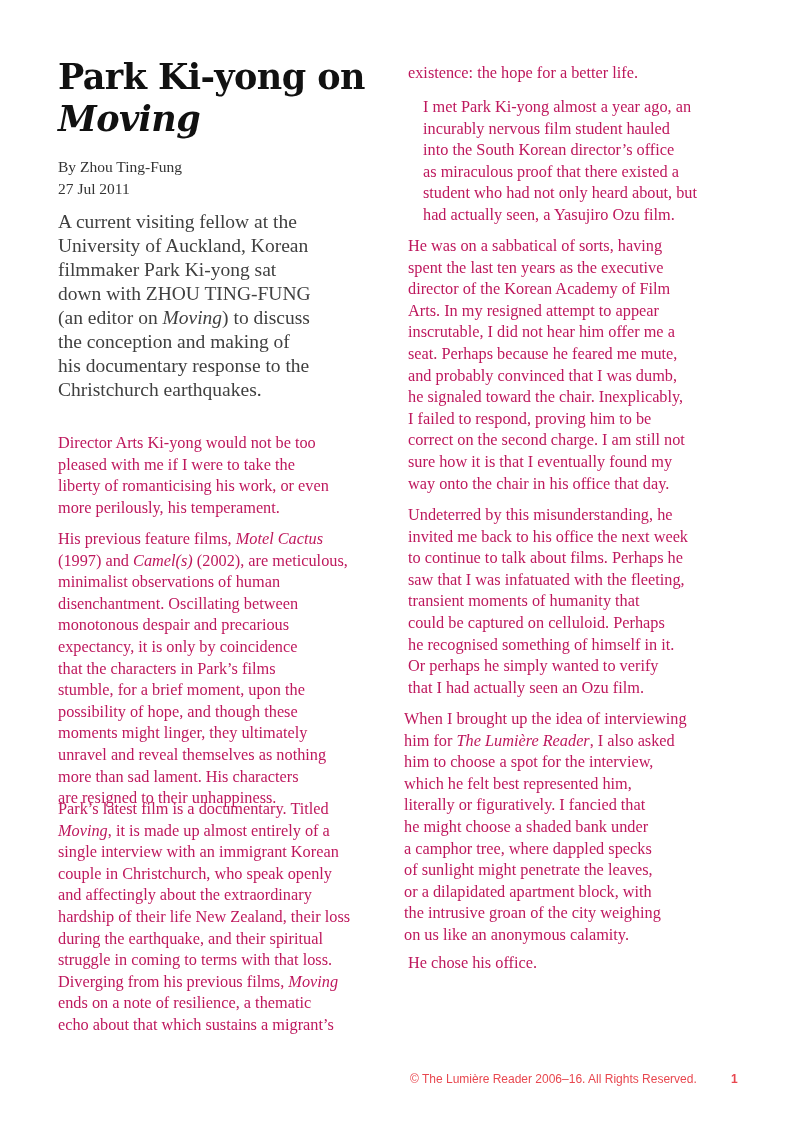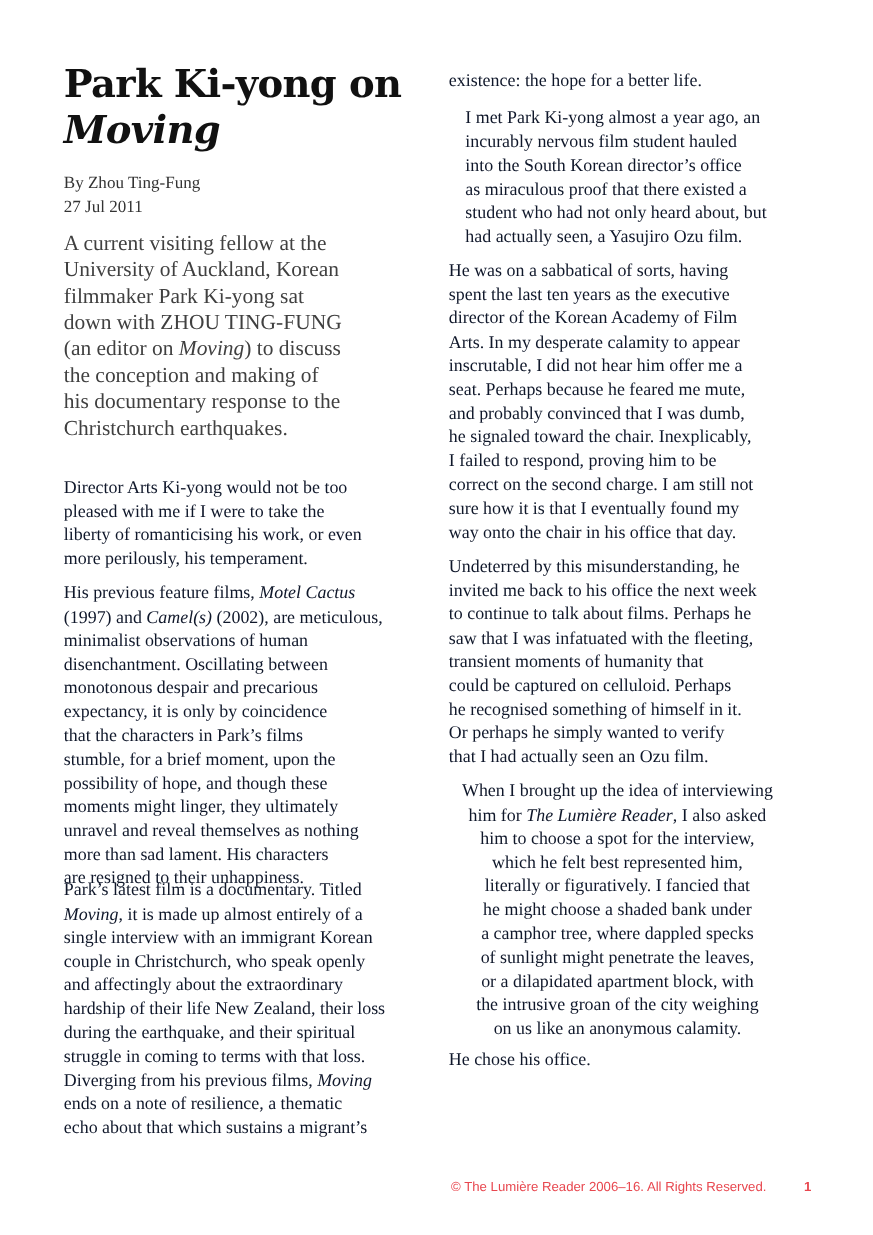--- a/index.html
+++ b/index.html
@@ -14,21 +14,21 @@
   .byline {
     position: absolute; left: 58px; top: 156px;
     font-family: "Liberation Serif", serif; 
     font-size: 15.5px; line-height: 22px; color: #333333;
   }
   .byline div { white-space: nowrap; }
   .lede {
     position: absolute; left: 58px; top: 210px;
     font-family: "Liberation Serif", serif; font-size: 19.5px; line-height: 24px; color: #404040;
   }
-  .para { position: absolute; font-family: "Liberation Serif", serif; font-size: 16.3px; line-height: 21.6px; color: #0f172a; }
+  .para { position: absolute; font-family: "Liberation Serif", serif; font-size: 16.3px; line-height: 21.6px; color: #be185d; }
   .line { white-space: nowrap; display: block; }
   .line i { font-style: italic; }
   .footer {
     position: absolute; top: 1072px; left: 410px;
     font-family: "Liberation Sans", sans-serif; font-size: 12px; color: #e8474f; white-space: nowrap;
   }
   .pagenum {
     position: absolute; top: 1072px; left: 731px;
     font-family: "Liberation Sans", sans-serif; font-size: 12px; font-weight: bold; color: #e8474f;
   }
@@ -103,42 +103,42 @@
         <span class="line">incurably nervous film student hauled</span>
         <span class="line">into the South Korean director’s office</span>
         <span class="line">as miraculous proof that there existed a</span>
         <span class="line">student who had not only heard about, but</span>
         <span class="line">had actually seen, a Yasujiro Ozu film.</span>
       </div>
       <div class="para" style="top: 235px; left: 408px;">
         <span class="line">He was on a sabbatical of sorts, having</span>
         <span class="line">spent the last ten years as the executive</span>
         <span class="line">director of the Korean Academy of Film</span>
-        <span class="line">Arts. In my desperate calamity to appear</span>
+        <span class="line">Arts. In my resigned attempt to appear</span>
         <span class="line">inscrutable, I did not hear him offer me a</span>
         <span class="line">seat. Perhaps because he feared me mute,</span>
         <span class="line">and probably convinced that I was dumb,</span>
         <span class="line">he signaled toward the chair. Inexplicably,</span>
         <span class="line">I failed to respond, proving him to be</span>
         <span class="line">correct on the second charge. I am still not</span>
         <span class="line">sure how it is that I eventually found my</span>
         <span class="line">way onto the chair in his office that day.</span>
       </div>
       <div class="para" style="top: 504px; left: 408px;">
         <span class="line">Undeterred by this misunderstanding, he</span>
         <span class="line">invited me back to his office the next week</span>
         <span class="line">to continue to talk about films. Perhaps he</span>
         <span class="line">saw that I was infatuated with the fleeting,</span>
         <span class="line">transient moments of humanity that</span>
         <span class="line">could be captured on celluloid. Perhaps</span>
         <span class="line">he recognised something of himself in it.</span>
         <span class="line">Or perhaps he simply wanted to verify</span>
         <span class="line">that I had actually seen an Ozu film.</span>
       </div>
-      <div class="para" style="top: 708px; left: 420px; text-align: center;">
+      <div class="para" style="top: 708px; left: 404px;">
         <span class="line">When I brought up the idea of interviewing</span>
         <span class="line">him for <i>The Lumière Reader</i>, I also asked</span>
         <span class="line">him to choose a spot for the interview,</span>
         <span class="line">which he felt best represented him,</span>
         <span class="line">literally or figuratively. I fancied that</span>
         <span class="line">he might choose a shaded bank under</span>
         <span class="line">a camphor tree, where dappled specks</span>
         <span class="line">of sunlight might penetrate the leaves,</span>
         <span class="line">or a dilapidated apartment block, with</span>
         <span class="line">the intrusive groan of the city weighing</span>

